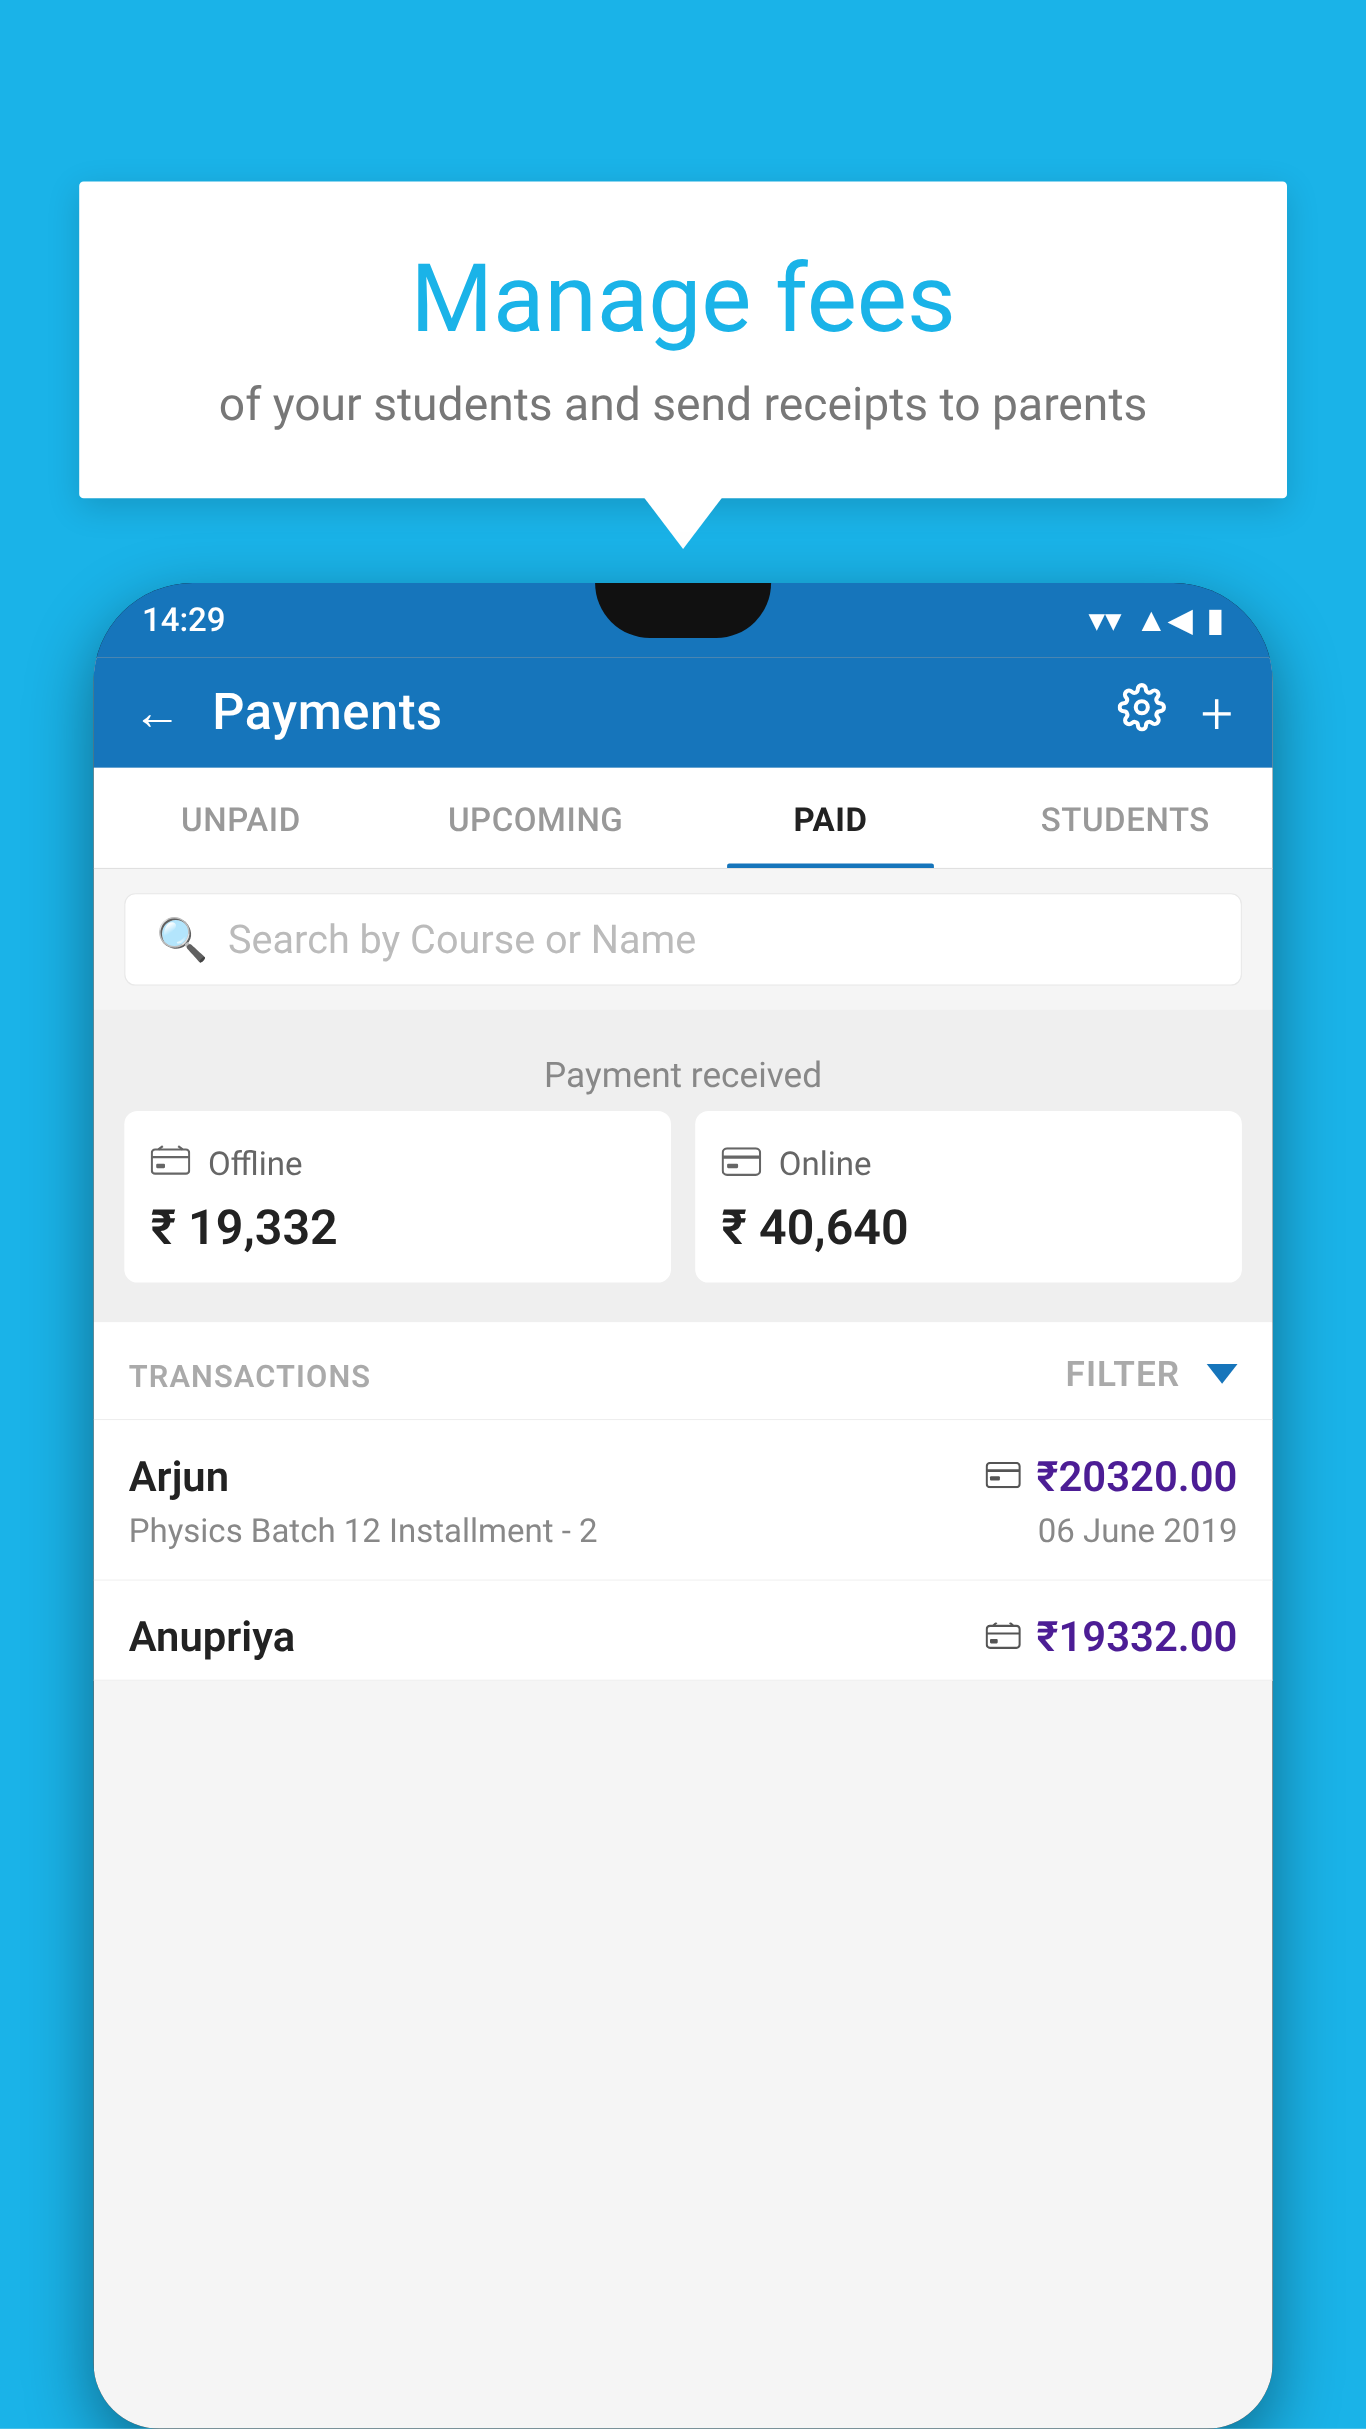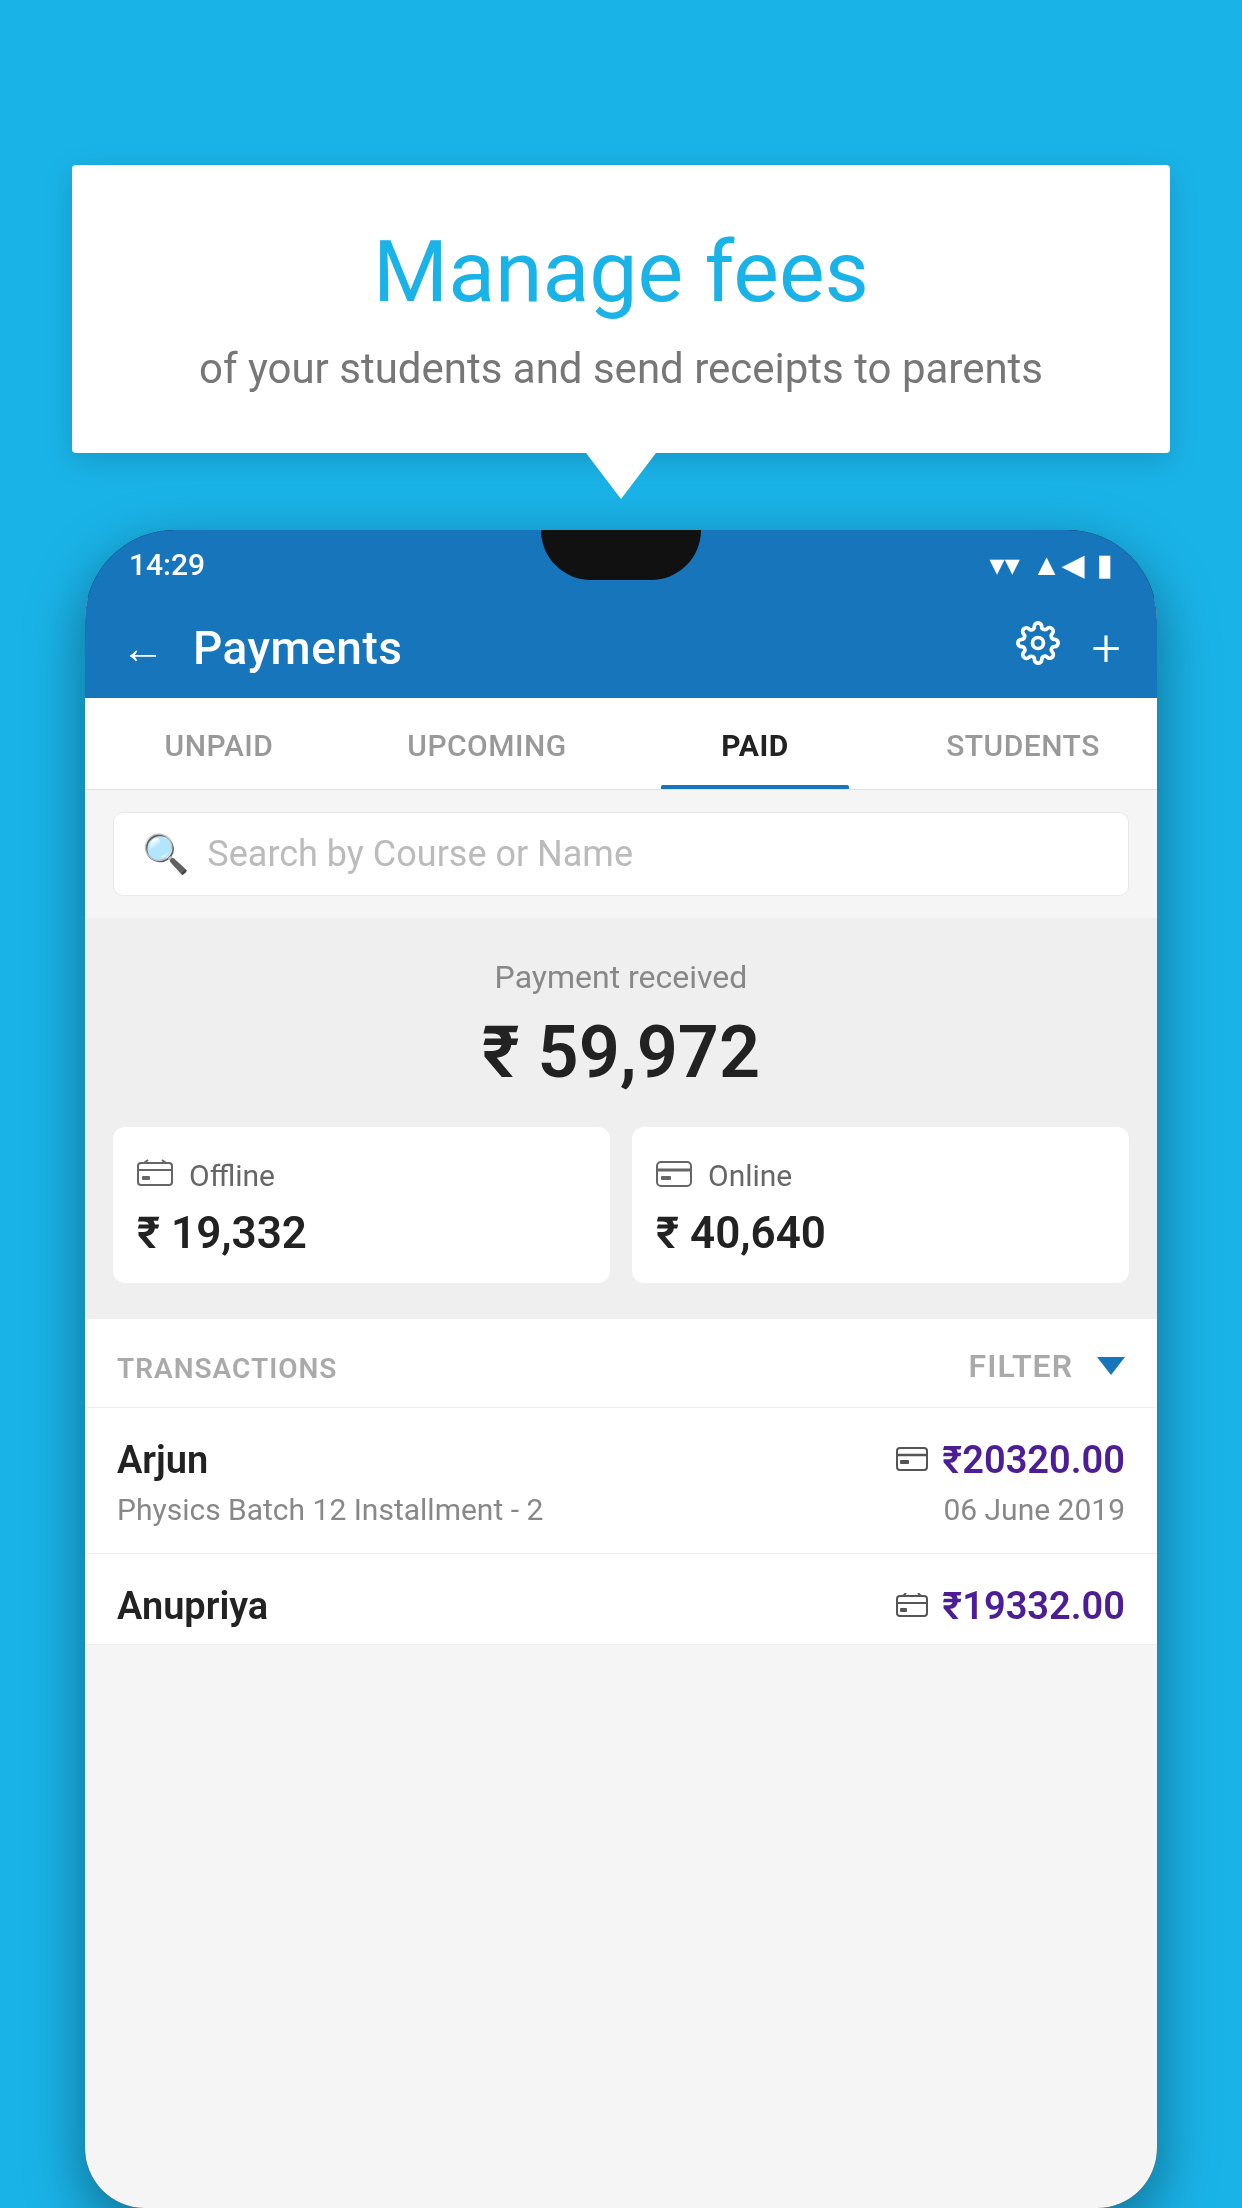--- a/index.html
+++ b/index.html
@@ -385,21 +385,20 @@
 
     <div class="search-container">
       <div class="search-bar">
         <span class="search-icon-unicode">🔍</span>
         <span class="search-placeholder">Search by Course or Name</span>
       </div>
     </div>
 
     <div class="payment-received">
       <div class="payment-label">Payment received</div>
-      <div class="payment-amount">₹ 59,972</div>
       <div class="payment-cards">
         <div class="payment-card">
           <div class="payment-card-top">
             <span class="payment-card-icon">
               <svg width="36" height="28" viewBox="0 0 36 28" fill="none">
                 <rect x="1" y="4" width="34" height="22" rx="3" stroke="#666" stroke-width="2" fill="none"></rect>
                 <line x1="1" y1="11" x2="35" y2="11" stroke="#666" stroke-width="2"></line>
                 <rect x="5" y="17" width="8" height="4" rx="1" fill="#666"></rect>
                 <line x1="11" y1="1" x2="7" y2="4" stroke="#666" stroke-width="2"></line>
                 <line x1="25" y1="1" x2="29" y2="4" stroke="#666" stroke-width="2"></line>

